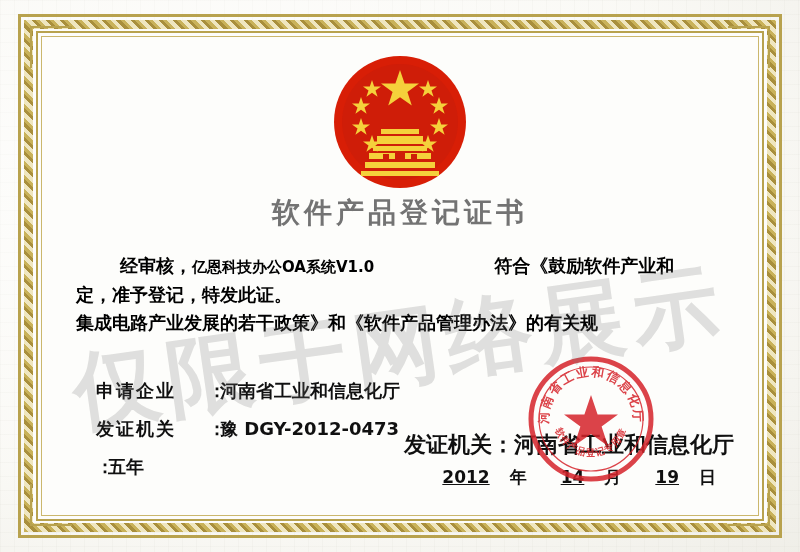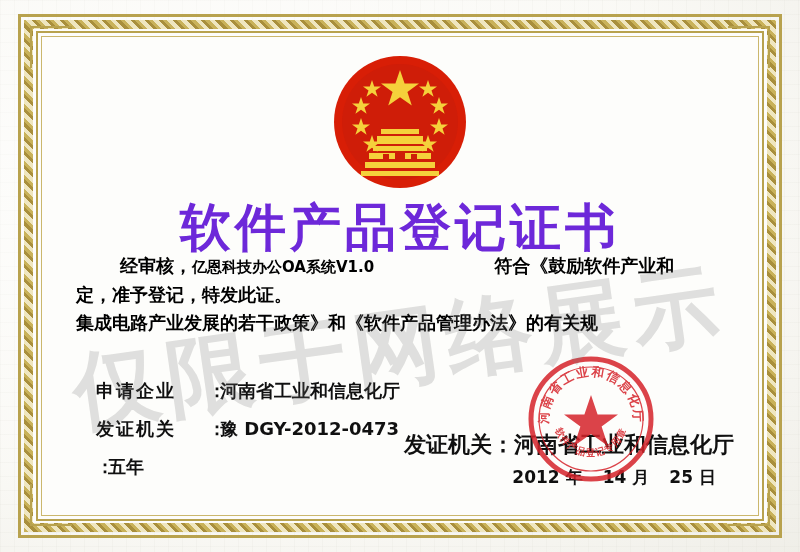--- a/index.html
+++ b/index.html
@@ -115,24 +115,24 @@
   }
   .emblem svg { display: block; }
 
   .cert-title {
     position: absolute;
     top: 152px;
     left: 0;
     right: 0;
     text-align: center;
     font-family: "DejaVu Sans", sans-serif;
-    font-size: 51px;
+    font-size: 28px;
     font-weight: bold;
     letter-spacing: 4px;
-    color: #6d28d9;
+    color: #737373;
   }
 
   .body-text {
     position: absolute;
     top: 210px;
     left: 28px;
     right: 22px;
     font-size: 18px;
     line-height: 28px;
     color: #000000;
@@ -173,21 +173,21 @@
   }
   .date-row {
     position: absolute;
     right: 22px;
     top: 424px;
     font-size: 17px;
     font-weight: bold;
     color: #101010;
     white-space: nowrap;
   }
-  .date-row .num { margin: 0 6px; }
+  .date-row .num { margin: 0 20px; text-decoration: underline; }
   .date-row .unit { margin-right: 14px; }
 
   
   .seal {
     position: absolute;
     right: 96px;
     top: 312px;
     width: 130px;
     height: 130px;
     opacity: 0.85;
@@ -294,21 +294,21 @@
         <span class="field-colon">：</span>
         <span class="field-value">五年</span>
       </div>
     </div>
 
     <div class="issuer">
       <span>发证机关</span><span>：</span><span>河南省工业和信息化厅</span>
     </div>
 
     <div class="date-row">
-      <span class="num">2012</span><span class="unit">年</span><span class="num">14</span><span class="unit">月</span><span class="num">25</span><span class="unit">日</span>
+      <span class="num">2012</span><span class="unit">年</span><span class="num">14</span><span class="unit">月</span><span class="num">19</span><span class="unit">日</span>
     </div>
 
     <div class="seal">
       <svg viewBox="0 0 130 130" width="130" height="130" aria-hidden="true">
         <circle cx="65" cy="65" r="60" fill="none" stroke="#d6232a" stroke-width="5"></circle>
         <circle cx="65" cy="65" r="52" fill="none" stroke="#d6232a" stroke-width="1.2"></circle>
         <polygon points="65,41 71.6,60.5 92,60.5 75.6,72.5 82,92 65,80 48,92 54.4,72.5 38,60.5 58.4,60.5" fill="#d6232a"></polygon>
         <defs>
           <path id="sealTopArc" d="M 22 65 A 43 43 0 0 1 108 65"></path>
           <path id="sealBottomArc" d="M 28 65 A 37 37 0 0 0 102 65"></path>

